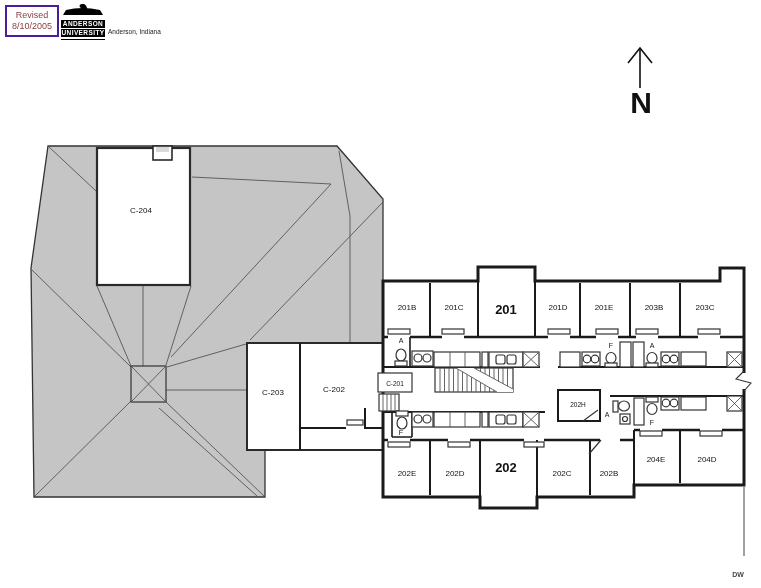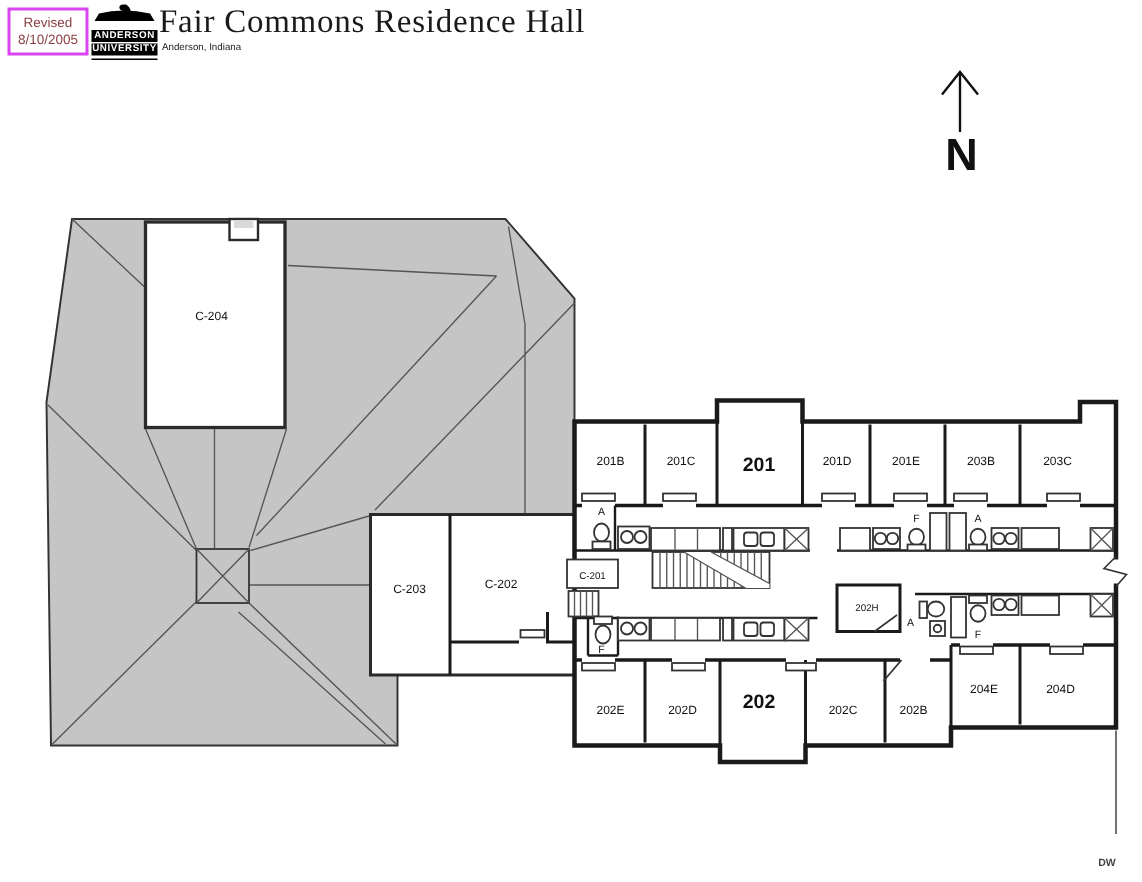--- a/index.html
+++ b/index.html
@@ -1,20 +1,20 @@
 <!DOCTYPE html>
 <html><head>
 <meta charset="utf-8">
 <style>
   html,body{margin:0;padding:0;background:#fff;}
   .stage{position:relative;width:761px;height:588px;background:#fff;overflow:hidden;
          font-family:"Liberation Sans",sans-serif;}
   
   .revised-box{position:absolute;left:5px;top:5px;width:50px;height:28px;
-    border:2px solid #d946ef;color:#8b3f42;font-size:9px;line-height:1.25;
+    border:2px solid #4c1d95;color:#8b3f42;font-size:9px;line-height:1.25;
     display:flex;flex-direction:column;align-items:center;justify-content:center;text-align:center;}
   .logo{position:absolute;left:61px;top:2px;width:44px;}
   .logo .bars{border-bottom:1px solid #000;padding-bottom:1px;}
   .logo .bar{background:#000;color:#fff;font-size:6.5px;font-weight:bold;
     letter-spacing:.4px;text-align:center;line-height:8px;height:8px;margin-bottom:1px;
     font-family:"Liberation Sans",sans-serif;}
   .title{position:absolute;left:106px;top:1px;font-family:"Liberation Serif",serif;
     font-size:22px;color:#1a1a1a;white-space:nowrap;letter-spacing:.5px;}
   .subtitle{position:absolute;left:108px;top:28px;font-size:6.5px;color:#222;}
   
@@ -44,21 +44,20 @@
     <svg width="44" height="13" viewBox="0 0 44 13">
       <path d="M2,12 L42,12 L39,7 Q21,3 5,7 Z" fill="#000"></path>
       <path d="M21,1 C18,1 18,4 20,5 C22,6 23,7 22,8 L26,8 C27,5 25,2 23,1 Z" fill="#000"></path>
     </svg>
     <div class="bars">
       <div class="bar">ANDERSON</div>
       <div class="bar">UNIVERSITY</div>
     </div>
   </div>
 
-  <div class="title">Fair Commons Residence Hall</div>
   <div class="subtitle">Anderson, Indiana</div>
 
   <svg class="plan" width="761" height="588" viewBox="0 0 761 588">
 
     <g>
       <line x1="640" y1="88" x2="640" y2="48" stroke="#111" stroke-width="1.6"></line>
       <polyline points="628,63 640,48 652,63" fill="none" stroke="#111" stroke-width="1.6"></polyline>
       <text x="641" y="113" class="north-n">N</text>
     </g>
 

